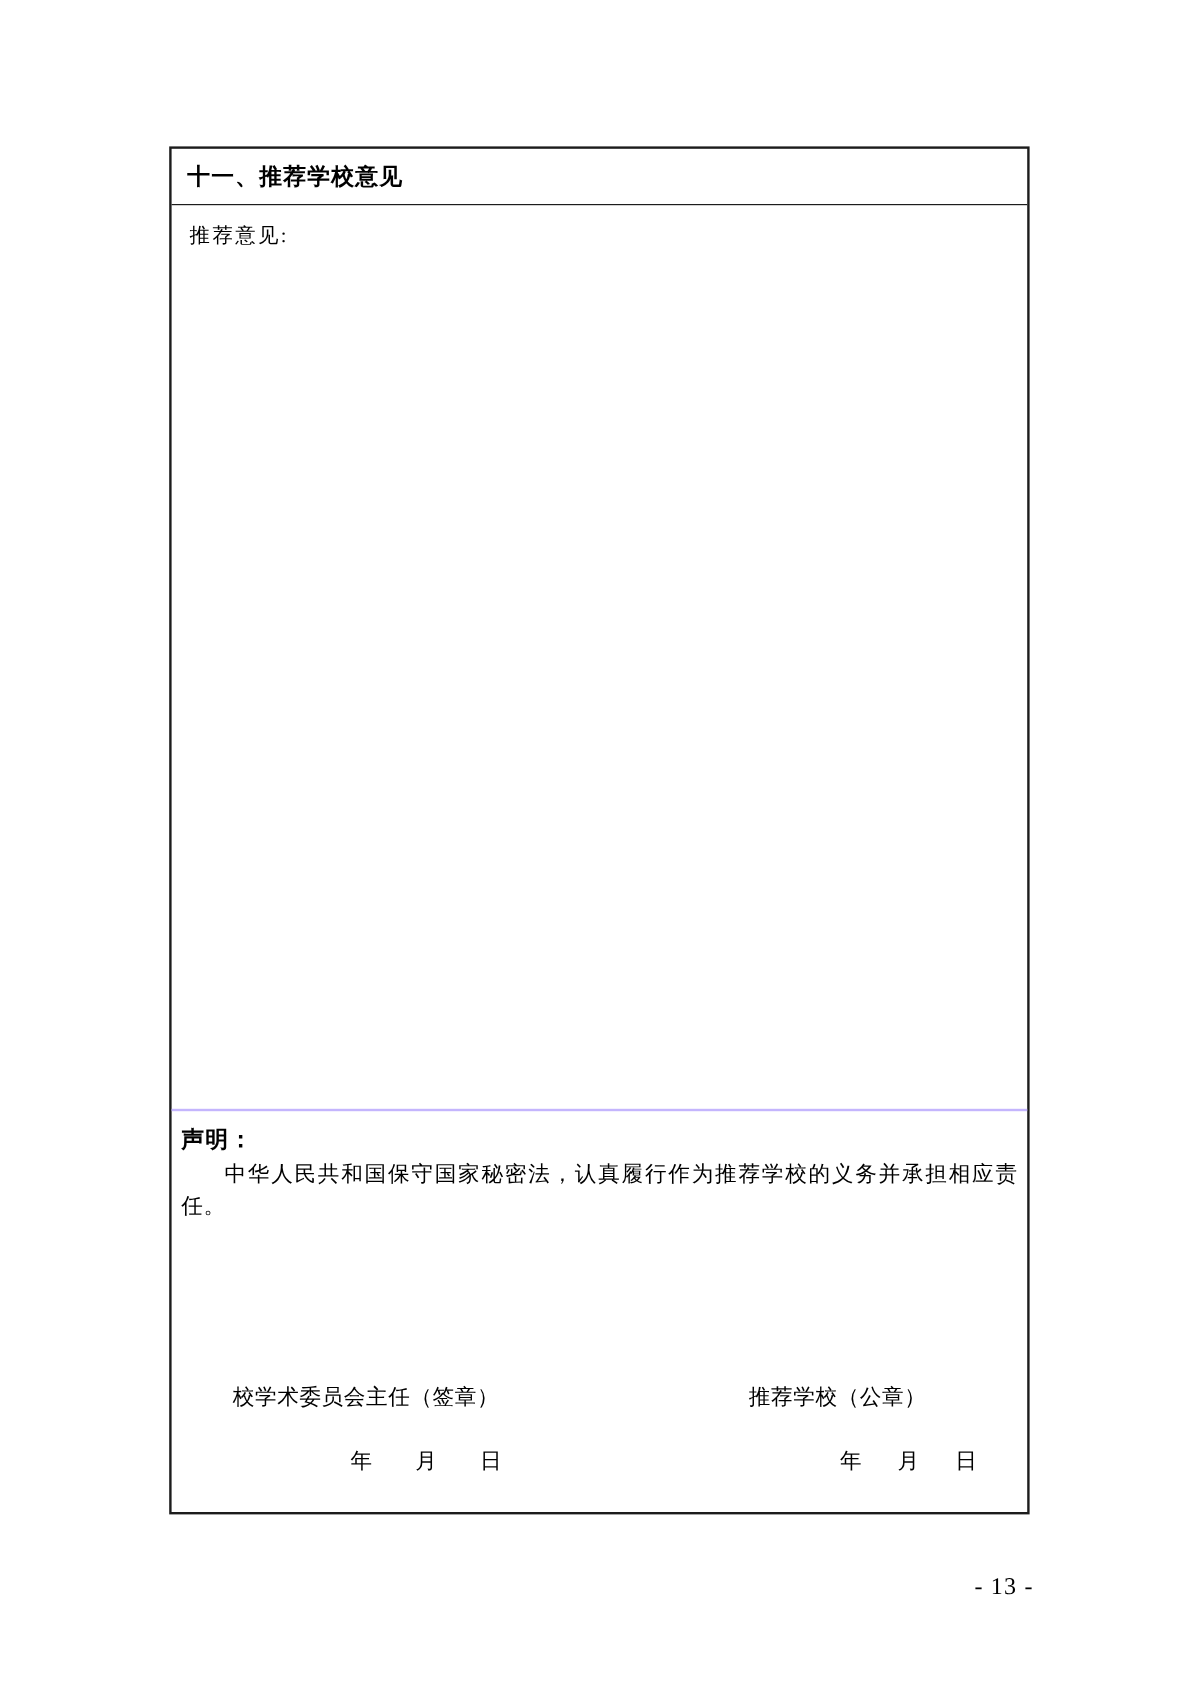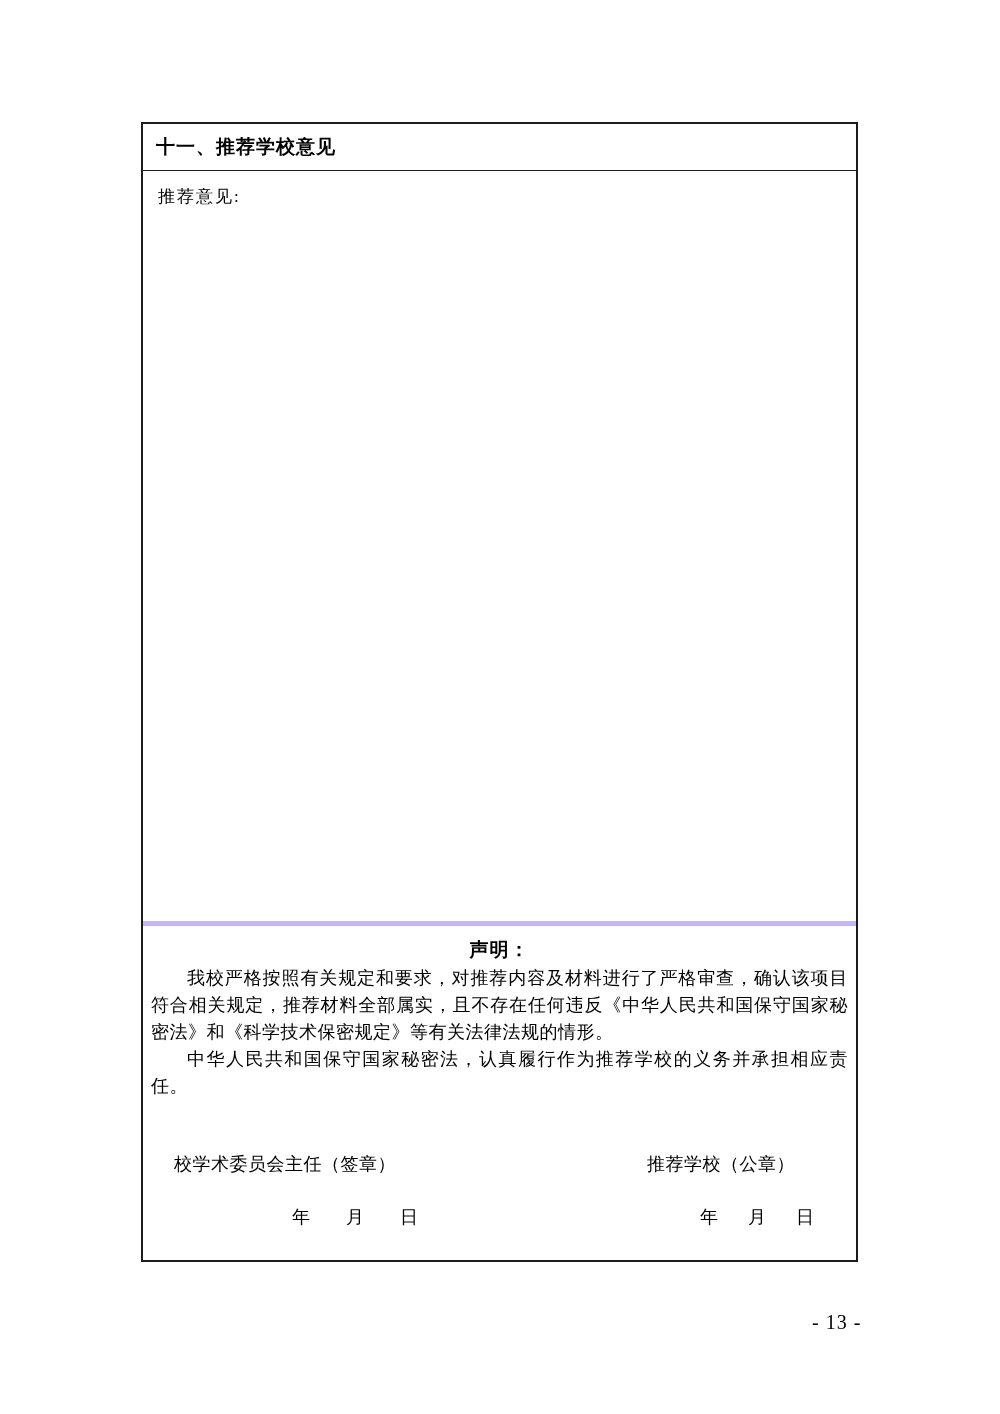--- a/index.html
+++ b/index.html
@@ -30,56 +30,56 @@
     display: flex;
     align-items: center;
     padding-left: 13px;
     font-family: "Liberation Sans", "DejaVu Sans", sans-serif;
     font-weight: bold;
     font-size: 19px;
     letter-spacing: 1px;
   }
   .opinion-area {
     height: 755px;
-    border-bottom: 5px solid #c4b5fd;
+    border-bottom: 2px solid #c4b5fd;
     padding: 14px 15px;
     font-size: 17px;
   }
   .opinion-label {
     letter-spacing: 2px;
   }
   .declaration-area {
     flex: 1;
     position: relative;
     padding: 13px 8px 0 8px;
   }
   .decl-heading {
-    font-family: Liberation Mono, monospace;
+    font-family: Liberation Sans, sans-serif;
     font-weight: bold;
     font-size: 19px;
     line-height: 24px;
     margin-bottom: 2px;
     letter-spacing: 1px;
-    text-align: center;
   }
   .decl-p {
     font-size: 18px;
     line-height: 27px;
     text-align: justify;
     text-indent: 2em;
     letter-spacing: 0.5px;
   }
   .sig-label {
     position: absolute;
     font-size: 18px;
     white-space: nowrap;
     letter-spacing: 0.5px;
+    margin-left: 20px;
   }
   .sig-left  { left: 31px;  top: 226px; }
-  .sig-right { left: 504px; top: 226px; text-align: right; }
+  .sig-right { left: 461px; top: 226px; text-align: right; }
   .date-group {
     position: absolute;
     display: flex;
     font-size: 18px;
     white-space: nowrap;
   }
   .date-left  { left: 149px; top: 279px; gap: 36px; }
   .date-right { left: 557px; top: 279px; gap: 30px; }
   .page-number {
     position: absolute;
@@ -100,21 +100,20 @@
       <span>十一、推荐学校意见</span>
     </div>
 
     <div class="opinion-area">
       <span class="opinion-label">推荐意见:</span>
     </div>
 
     <div class="declaration-area">
       <div class="decl-heading">声明：</div>
 
-      <p class="decl-p">我校严格按照有关规定和要求，对推荐内容及材料进行了严格审查，确认该项目符合相关规定，推荐材料全部属实，且不存在任何违反《中华人民共和国保守国家秘密法》和《科学技术保密规定》等有关法律法规的情形。</p>
 
       <p class="decl-p">中华人民共和国保守国家秘密法，认真履行作为推荐学校的义务并承担相应责任。</p>
 
       <div class="sig-label sig-left">校学术委员会主任（签章）</div>
 
       <div class="sig-label sig-right">推荐学校（公章）</div>
 
       <div class="date-group date-left">
         <span>年</span>
         <span>月</span>

